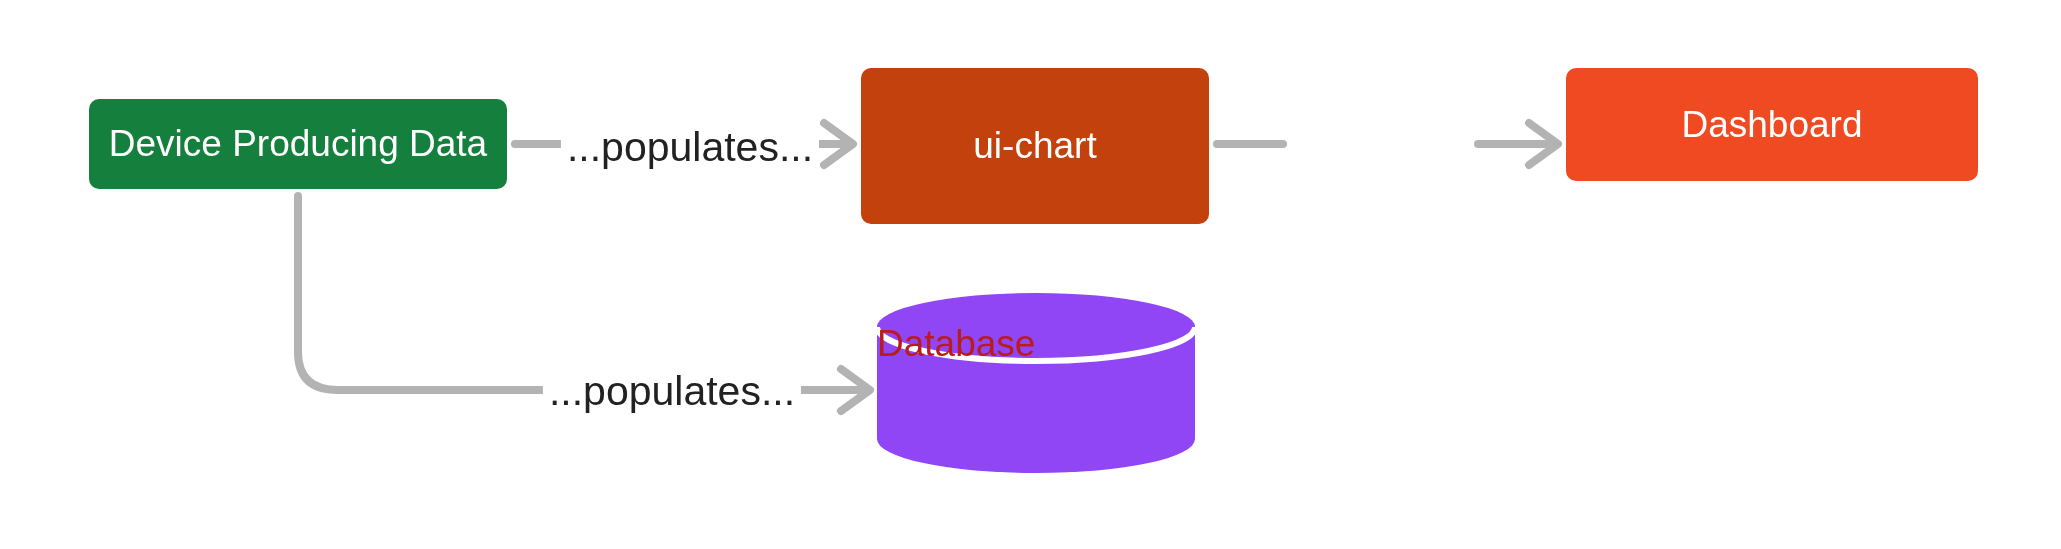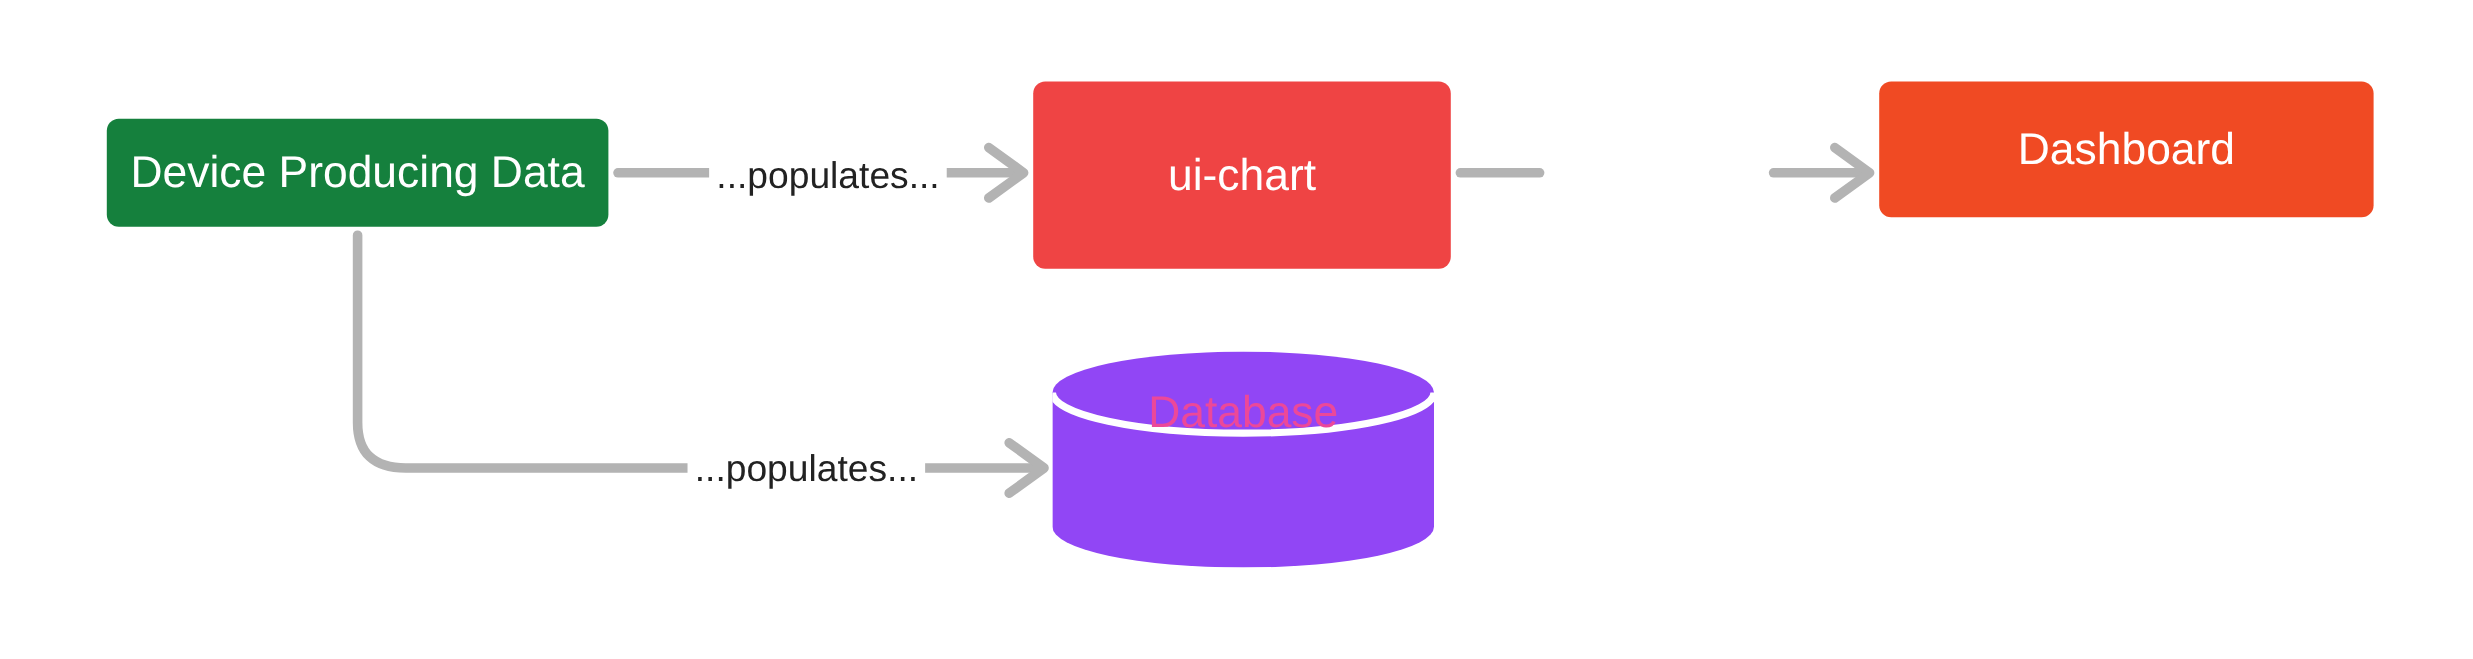--- a/index.html
+++ b/index.html
@@ -45,21 +45,21 @@
     background: #15803d;
     font-size: 37px;
   }
 
   
   #node-uichart {
     left: 861px;
     top: 68px;
     width: 348px;
     height: 156px;
-    background: #ef4444;
+    background: #c2410c;
     font-size: 37px;
   }
 
   
   #node-dashboard {
     left: 1566px;
     top: 68px;
     width: 412px;
     height: 113px;
     background: #F04A23;
@@ -82,22 +82,22 @@
     inset: 0;
     width: 100%;
     height: 100%;
     display: block;
   }
   #node-database .db-text {
     position: absolute;
     left: 0;
     right: 0;
     top: 30px;
-    text-align: center;
-    color: #ec4899;
+    text-align: left;
+    color: #b91c1c;
     font-size: 37px;
     font-family: "Liberation Sans", sans-serif;
     white-space: pre;
     pointer-events: none;
   }
 
   
   #edge-layer {
     position: absolute;
     left: 0;
@@ -117,21 +117,21 @@
     fill: none;
     stroke: #B3B3B3;
     stroke-width: 8;
     stroke-linecap: round;
     stroke-linejoin: round;
   }
   .edge-label {
     position: absolute;
     transform: translate(-50%, -50%);
     color: #222222;
-    font-size: 31px;
+    font-size: 41px;
     font-family: "Liberation Sans", sans-serif;
     white-space: pre;
     background: #ffffff;
     padding: 0 6px;
   }
 </style>
 </head>
 <body>
 
 <div id="diagram-canvas">

